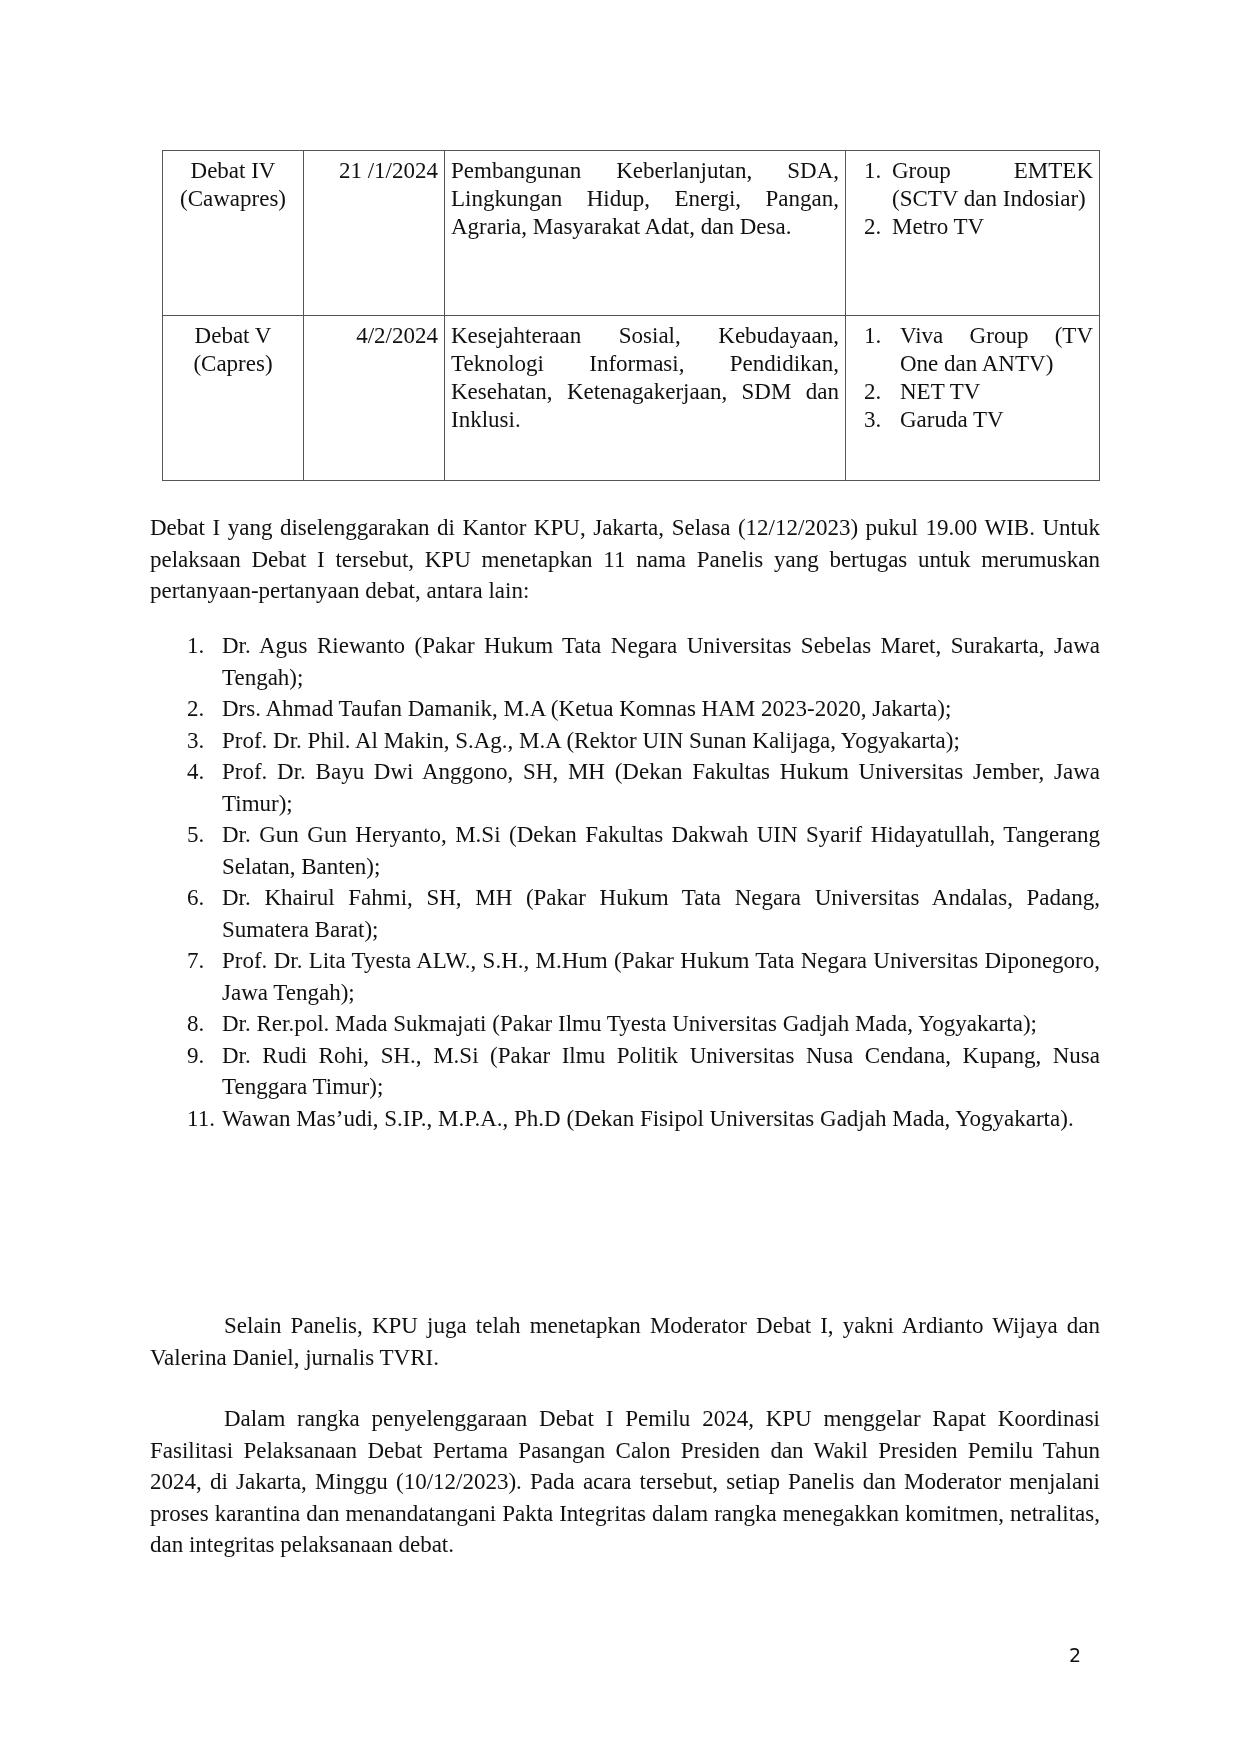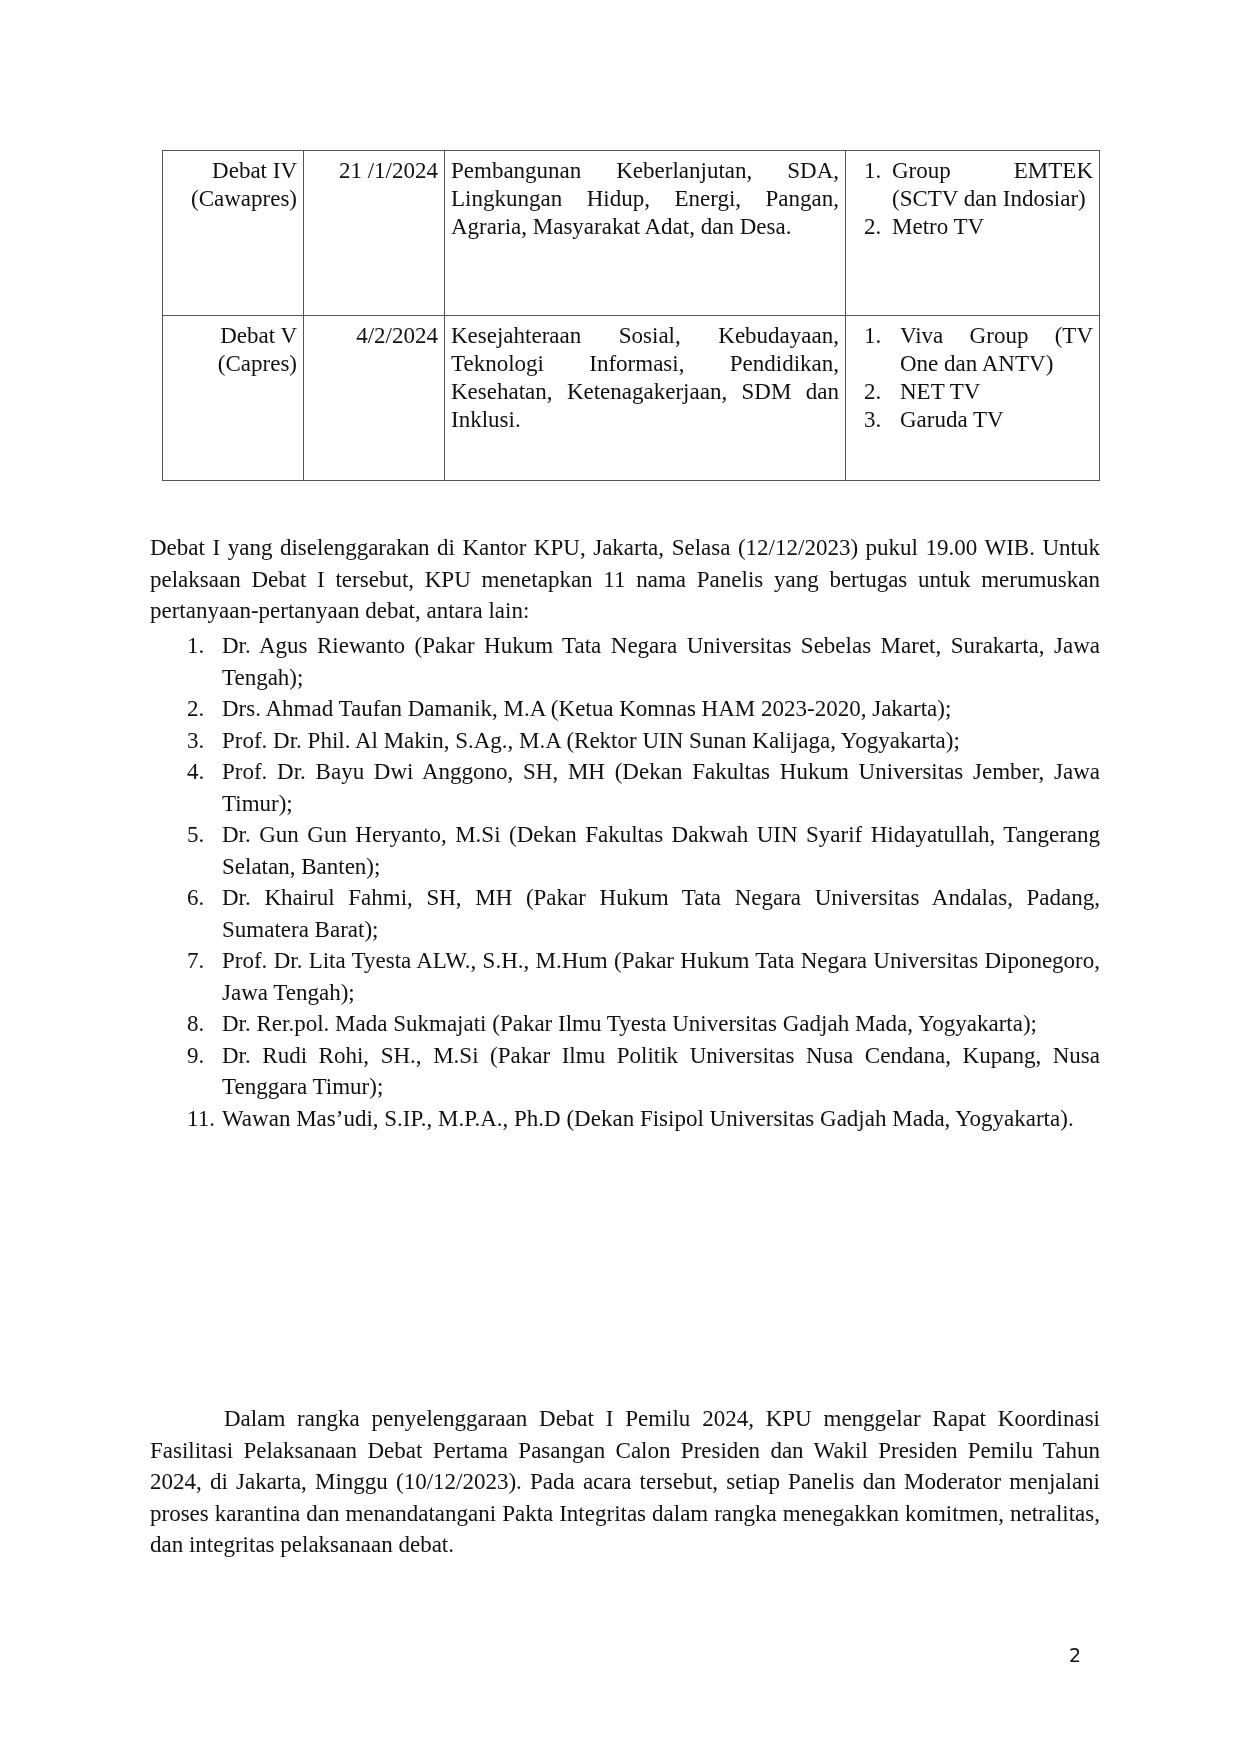--- a/index.html
+++ b/index.html
@@ -4,21 +4,21 @@
 <style>
   html, body { margin: 0; padding: 0; background: #ffffff; }
   body { width: 1240px; height: 1755px; position: relative; overflow: hidden;
          font-family: "Liberation Serif", "DejaVu Serif", serif; color: #111; }
   .page { position: absolute; left: 0; top: 0; width: 1240px; height: 1755px; }
   table.debat { position: absolute; left: 162px; top: 150px; width: 938px;
                 border-collapse: collapse; font-size: 23px; line-height: 28px; }
   table.debat td { border: 1.5px solid #555; vertical-align: top; padding: 6px 6px; }
   table.debat tr.r1 td { height: 152px; }
   table.debat tr.r2 td { height: 152px; }
-  .c-name { width: 128px; text-align: right; border-radius: 10px; }
+  .c-name { width: 128px; text-align: center; border-radius: 10px; }
   .c-date { width: 128px; text-align: right; }
   .c-topic { width: 388px; text-align: justify; }
   .c-tv { text-align: left; }
   .tvlist { margin: 0; padding: 0; list-style: none; }
   .tvlist li { display: flex; }
   .tvlist .num { width: 36px; flex: none; padding-left: 12px; }
   .tvlist .txt { flex: 1; text-align: justify; text-align-last: left; }
   .tvlist.wide .num { width: 28px; }
   .para { position: absolute; left: 150px; width: 950px; font-size: 23px; line-height: 31.5px;
           text-align: justify; margin: 0; }
@@ -78,21 +78,21 @@
           <li>
                 <span class="num">3.</span>
                 <span class="txt">Garuda TV</span>
               </li>
         </ul>
       </td>
     </tr>
   </tbody>
     </table>
 
-  <p class="para" style="top:532px;">Debat I yang diselenggarakan di Kantor KPU, Jakarta, Selasa (12/12/2023) pukul 19.00 WIB. Untuk pelaksaan Debat I tersebut, KPU menetapkan 11 nama Panelis yang bertugas untuk merumuskan pertanyaan-pertanyaan debat, antara lain:</p>
+  <p class="para" style="top:512px;">Debat I yang diselenggarakan di Kantor KPU, Jakarta, Selasa (12/12/2023) pukul 19.00 WIB. Untuk pelaksaan Debat I tersebut, KPU menetapkan 11 nama Panelis yang bertugas untuk merumuskan pertanyaan-pertanyaan debat, antara lain:</p>
 
   <ol class="panel-list">
     <li>
         <span class="num">1.</span>
         <span class="txt">Dr. Agus Riewanto (Pakar Hukum Tata Negara Universitas Sebelas Maret, Surakarta, Jawa Tengah);</span>
       </li>
     <li>
         <span class="num">2.</span>
         <span class="txt">Drs. Ahmad Taufan Damanik, M.A (Ketua Komnas HAM 2023-2020, Jakarta);</span>
       </li>
@@ -123,17 +123,18 @@
     <li>
         <span class="num">9.</span>
         <span class="txt">Dr. Rudi Rohi, SH., M.Si (Pakar Ilmu Politik Universitas Nusa Cendana, Kupang, Nusa Tenggara Timur);</span>
       </li>
     <li>
         <span class="num">11.</span>
         <span class="txt">Wawan Mas’udi, S.IP., M.P.A., Ph.D (Dekan Fisipol Universitas Gadjah Mada, Yogyakarta).</span>
       </li>
   </ol>
 
+  <p class="para indent" style="top:1310px;">Selain Panelis, KPU juga telah menetapkan Moderator Debat I, yakni Ardianto Wijaya dan Valerina Daniel, jurnalis TVRI.</p>
 
   <p class="para indent" style="top:1403px;">Dalam rangka penyelenggaraan Debat I Pemilu 2024, KPU menggelar Rapat Koordinasi Fasilitasi Pelaksanaan Debat Pertama Pasangan Calon Presiden dan Wakil Presiden Pemilu Tahun 2024, di Jakarta, Minggu (10/12/2023). Pada acara tersebut, setiap Panelis dan Moderator menjalani proses karantina dan menandatangani Pakta Integritas dalam rangka menegakkan komitmen, netralitas, dan integritas pelaksanaan debat.</p>
 
   <div class="page-num">2</div>
 </div>
 
 </body></html>

